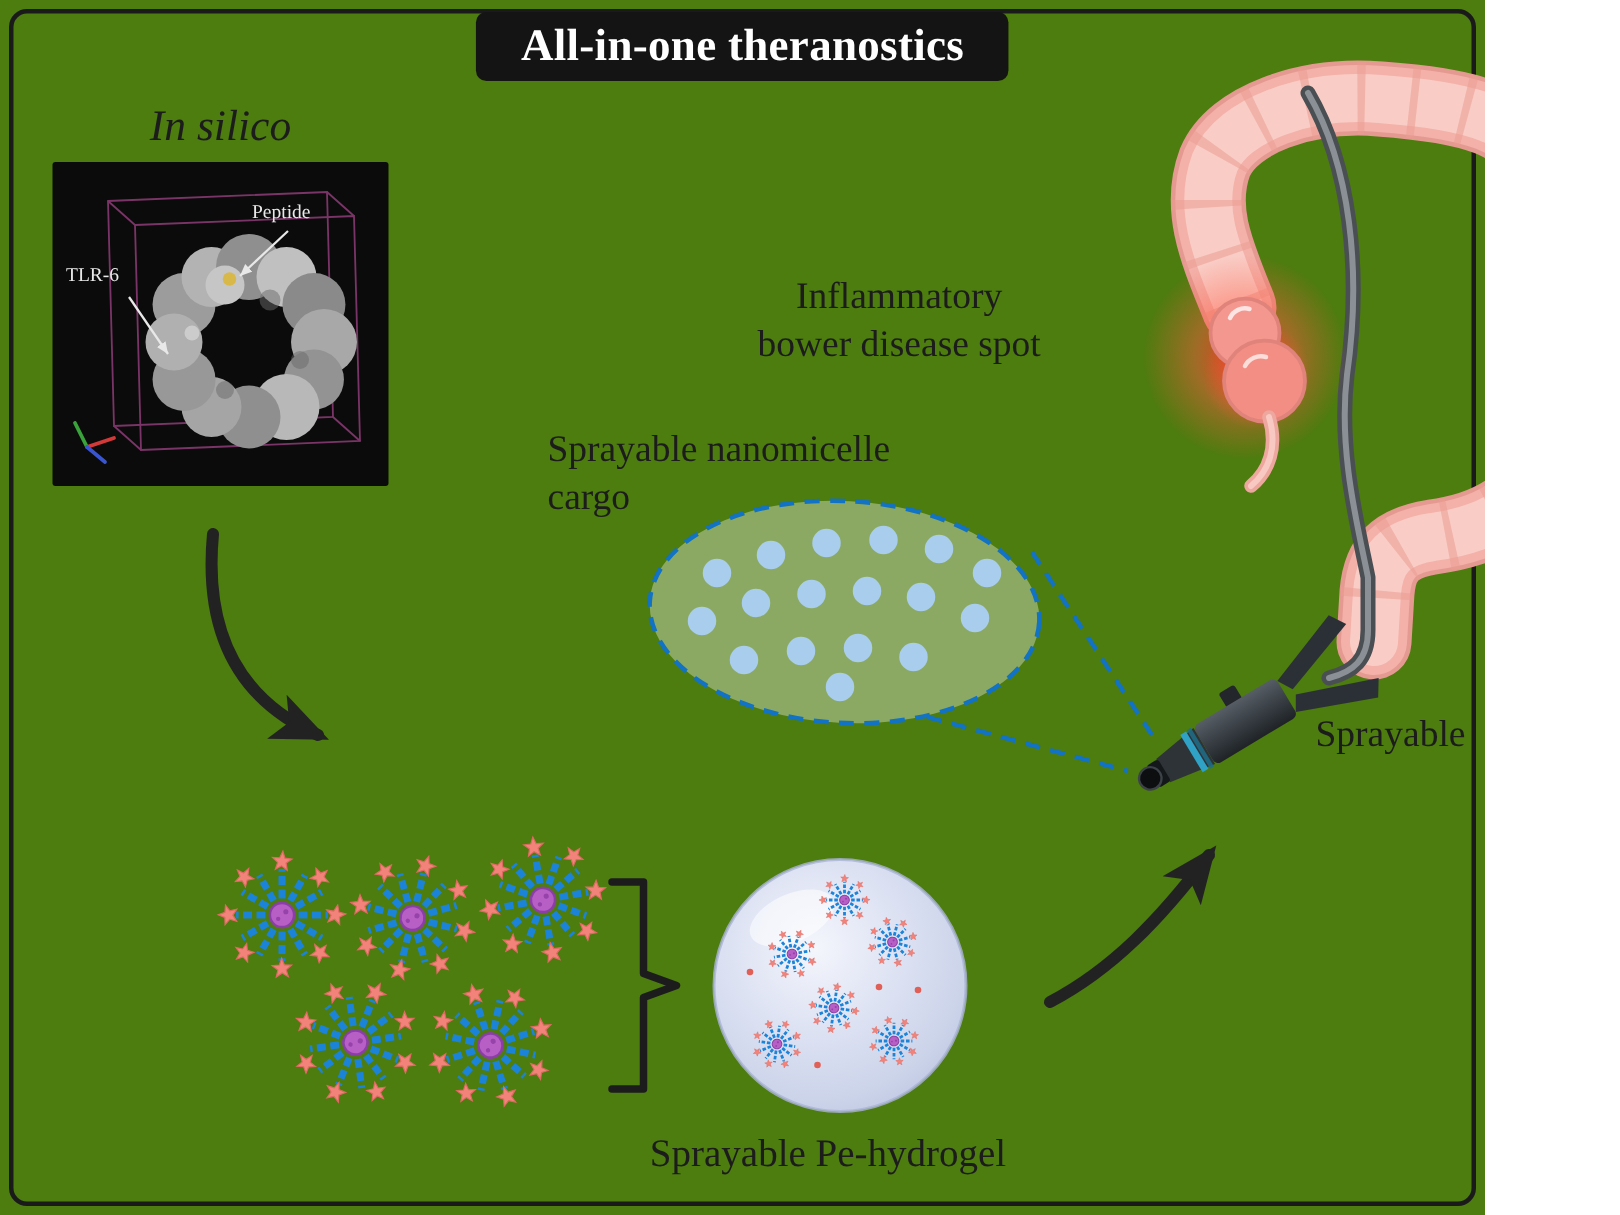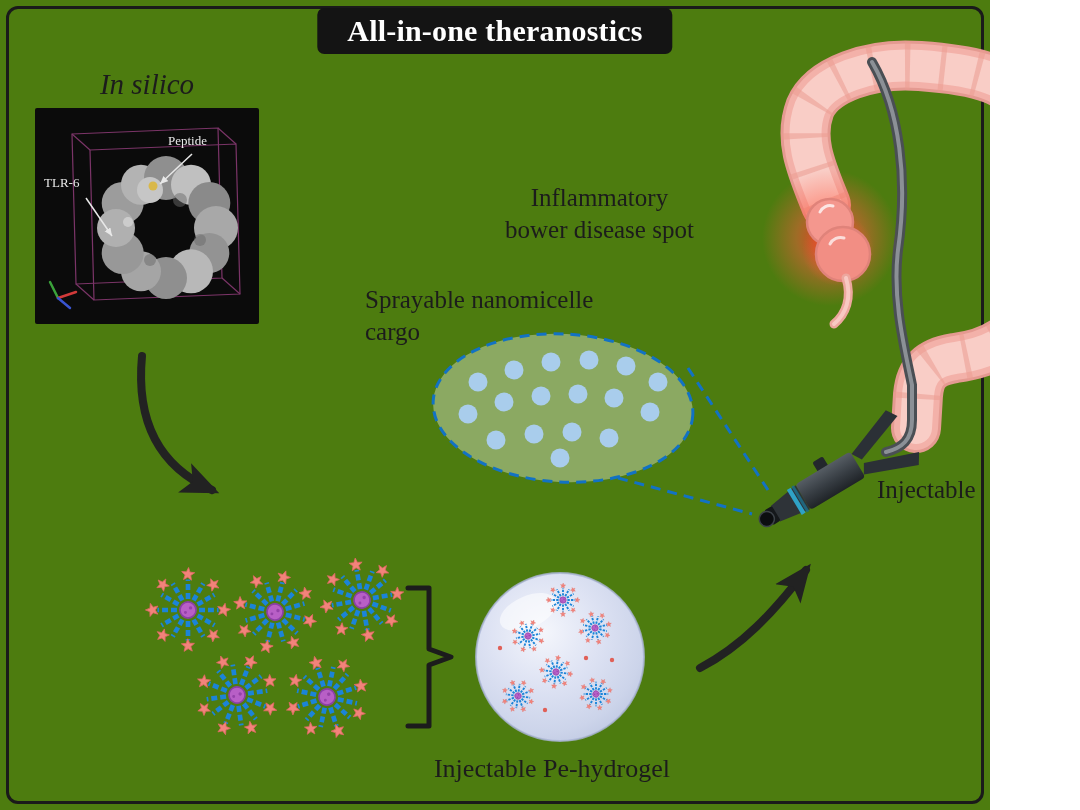--- a/index.html
+++ b/index.html
@@ -223,16 +223,16 @@
 
   <div class="lbl insilico">In silico</div>
 
   <div class="lbl panel-lbl" style="left:168px;top:134px;">Peptide</div>
   <div class="lbl panel-lbl" style="left:44px;top:176px;">TLR-6</div>
 
   <div class="lbl ibd">Inflammatory
 bower disease spot</div>
   <div class="lbl nano">Sprayable nanomicelle
 cargo</div>
-  <div class="lbl endo">Injectable</div>
-  <div class="lbl hydro">Injectable Pe-hydrogel</div>
+  <div class="lbl endo">Sprayable</div>
+  <div class="lbl hydro">Sprayable Pe-hydrogel</div>
 
 </div>
 
 </body></html>

